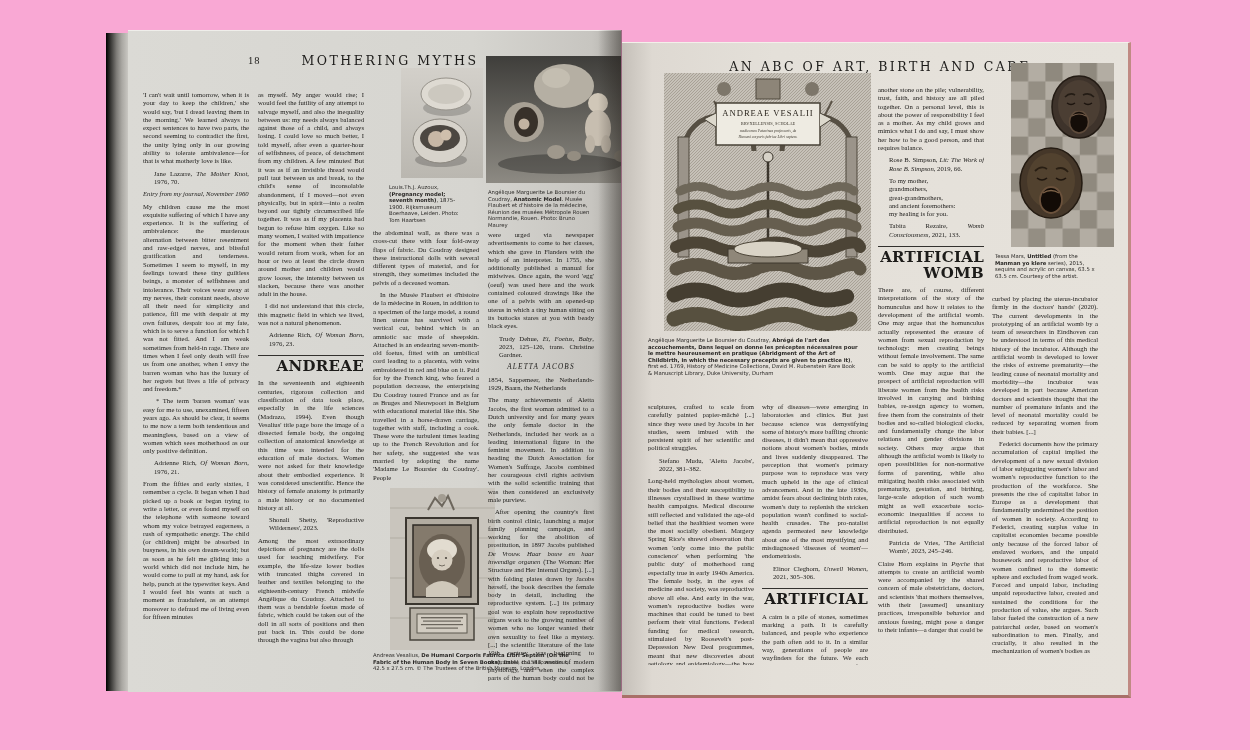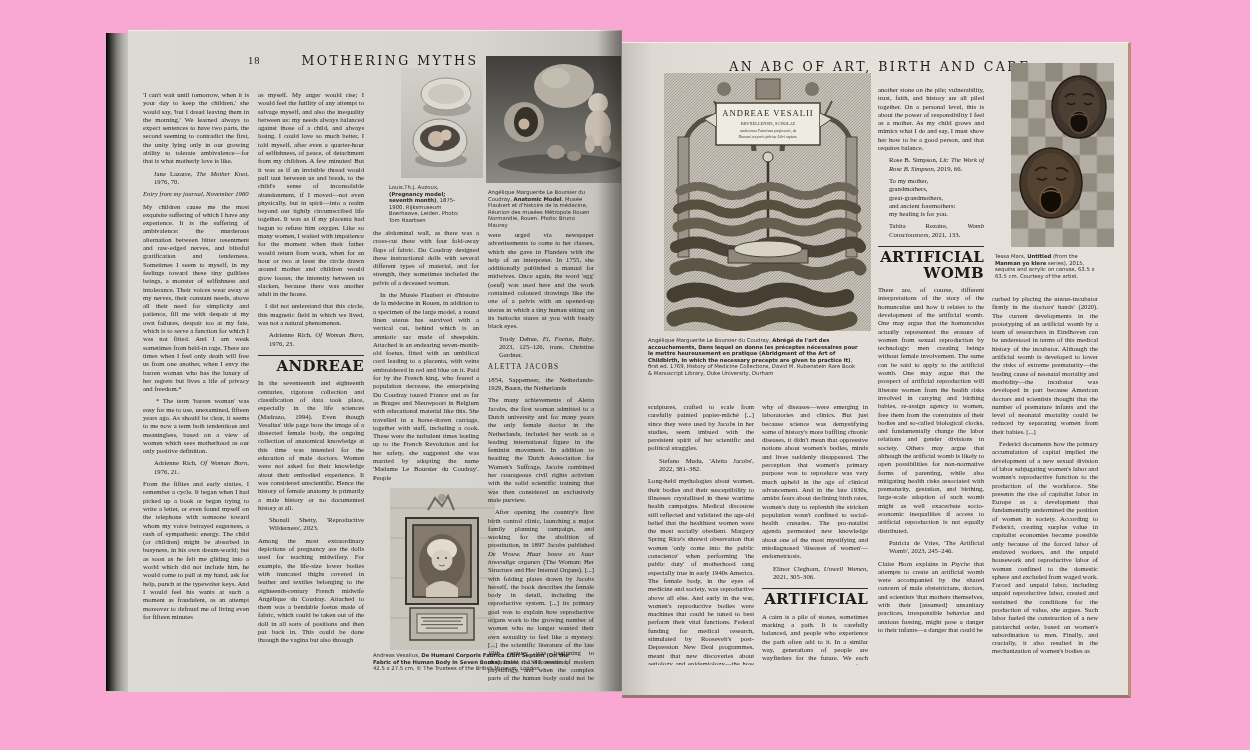--- a/index.html
+++ b/index.html
@@ -26,21 +26,21 @@
   p.p{margin:0 0 0 0;text-indent:7px;}
   p.flush{text-indent:0;}
   p.attr{margin:4px 0 4px 11px;}
   p.fn{margin:4px 0;text-indent:13px;}
   p.poem{margin:4px 0 4px 11px;white-space:pre-line;}
   .i,.it{font-style:italic;}
   .b{font-weight:bold;}
   .secrule{border:0;border-top:1px solid #33312e;margin:7px 0 3px 0;}
   .sechead{font-family:"DejaVu Serif",serif;font-weight:bold;font-size:15px;line-height:15.5px;
            letter-spacing:.3px;margin:0 0 5px 0;text-align:right;text-indent:0;}
-  .subname{font-size:7.2px;letter-spacing:1.2px;margin:6px 0 1px 0;}
+  .subname{text-align:center;font-size:7.2px;letter-spacing:1.2px;margin:6px 0 1px 0;font-style:italic;}
   .subdates{margin:0 0 5px 0;text-indent:0;}
   .caption{position:absolute;font-family:"DejaVu Sans",sans-serif;font-size:5.3px;line-height:6.6px;
            color:#2a2826;text-align:left;}
   .photo{position:absolute;padding-left:16px;}
   .photo svg{display:block;}
 </style>
 </head>
 <body>
 
 <div class="stage">

